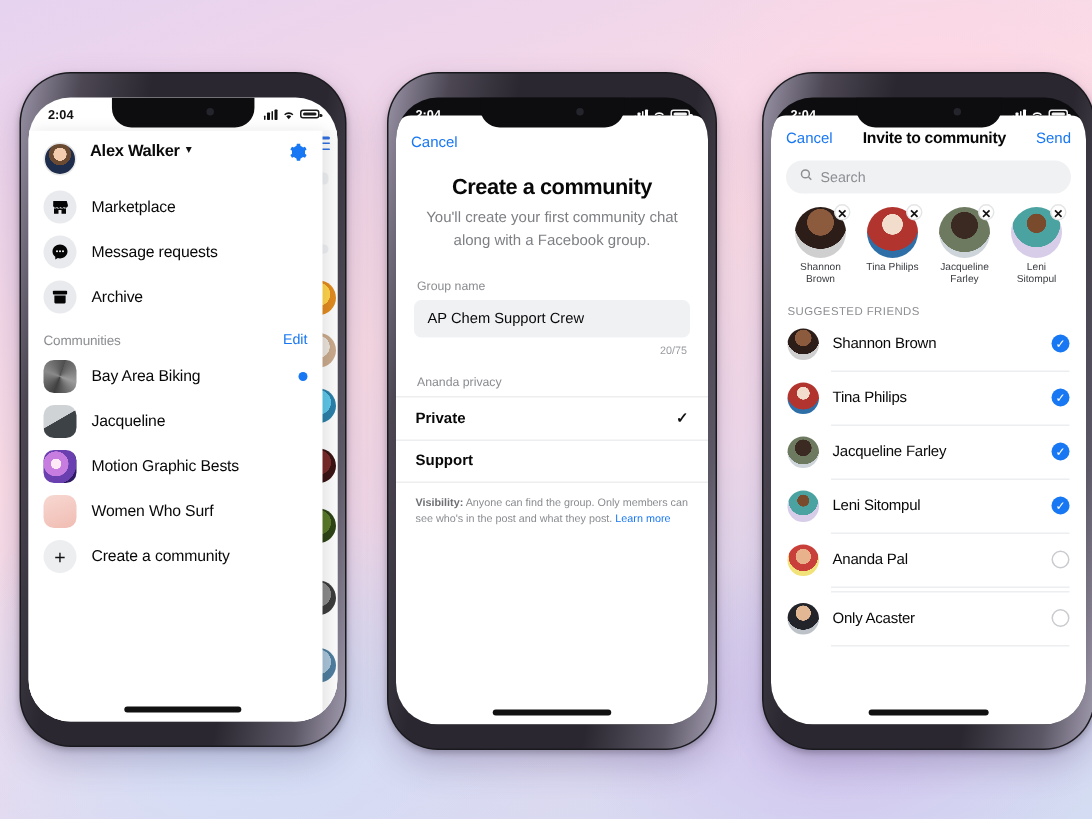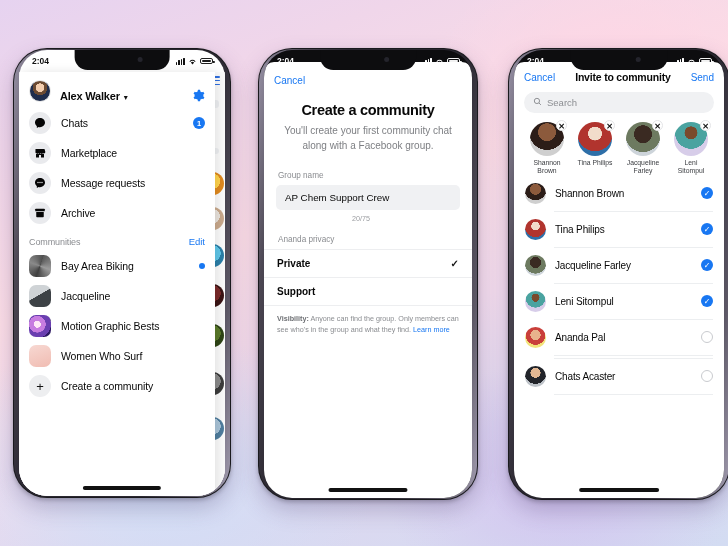--- a/index.html
+++ b/index.html
@@ -23,21 +23,21 @@
     position: absolute; left: 380px; top: 360px; width: 360px; height: 250px;
     background: radial-gradient(ellipse at center, rgba(207,186,238,0.7) 0%, rgba(207,186,238,0) 70%);
     pointer-events: none;
   }
 
   
   .phone {
     position: absolute;
     border-radius: 34px;
     background: #1a1a1e;
-    padding: 2px 6px;
+    padding: 17px 6px;
     box-shadow: 0 10px 22px rgba(80,60,110,0.28), 0 2px 4px rgba(0,0,0,0.25);
   }
   .phone::before { 
     content: ""; position: absolute; inset: 1px; border-radius: 33px;
     background: linear-gradient(100deg,#9a94a8 0%,#4c4753 14%,#2a2730 30%,#2a2730 70%,#5d5866 88%,#a49eb2 100%);
     z-index: 0;
   }
   .screen {
     position: relative; z-index: 2; width: 100%; height: 100%;
     background: #fff; border-radius: 28px; overflow: hidden;
@@ -84,21 +84,21 @@
   }
   .behind-hamb { position: absolute; right: 5px; top: 4px; width: 12px; }
   .behind-hamb i { display:block; height:1.6px; background:#2f6fe0; margin-bottom:2.2px; border-radius:1px;}
   .behind-ghost { position:absolute; right:6px; width:11px; height:8px; border-radius:3px; background:#eceef1;}
   .behind-av { position:absolute; right:1px; width:23px; height:23px; border-radius:50%; }
   .drawer {
     position: absolute; left: 0; top: 0; bottom: 0; width: 196px;
     background: #fff; box-shadow: 3px 0 10px rgba(0,0,0,.10);
     overflow: hidden;
   }
-  .d-profile { display:flex; align-items:flex-end; padding: 8px 10px 6px 10px; }
+  .d-profile { display:flex; align-items:flex-start; padding: 8px 10px 6px 10px; }
   .d-avatar {
     width: 22px; height: 22px; border-radius: 50%; flex: none;
     background: radial-gradient(circle at 50% 34%, #f3cdae 0 26%, #6b4a32 27% 44%, #1f2d4d 45% 100%);
     border: 1px solid #e7e7e7;
   }
   .d-name { font-size: 11px; font-weight: bold; color: #0a0a0a; margin-left: 9px; letter-spacing: -.2px; }
   .chev { margin-left: 4px; color:#111; font-size: 8px; }
   .gear-btn { margin-left: auto; color:#1877f2; display:flex; }
   .d-row {
     display:flex; align-items:center; height: 30px; padding: 0 10px; cursor: default;
@@ -130,21 +130,21 @@
   .sheet { position:absolute; left:0; right:0; top:12px; bottom:0; background:#fff; border-radius:10px 10px 0 0; }
   .p2-top { padding: 8px 10px 0 10px; }
   .link-blue { color:#1877f2; font-size:10px; }
   .p2-title { text-align:center; font-size:14.5px; font-weight:bold; color:#080808; margin-top:14px; letter-spacing:-.3px;}
   .p2-sub { text-align:center; font-size:10px; color:#7d7f83; line-height:1.45; margin:6px 16px 0 16px;}
   .f-label { font-size:8.2px; color:#8a8c90; margin: 18px 0 5px 14px; }
   .f-input {
     margin: 0 12px; background:#f0f1f3; border-radius:5px; padding: 7px 9px;
     font-size:9.8px; color:#080808;
   }
-  .f-count { text-align:center; font-size:7.2px; color:#9a9ca0; margin: 4px 14px 0 0; }
+  .f-count { text-align:right; font-size:7.2px; color:#9a9ca0; margin: 4px 14px 0 0; }
   .opt-row {
     display:flex; align-items:center; justify-content:space-between;
     padding: 8px 13px; font-size:10px; font-weight:bold; color:#080808;
     border-bottom: 1px solid #edeef0;
   }
   .opt-row.first { border-top: 1px solid #edeef0; }
   .opt-check { color:#111; font-size:10px; }
   .vis-note { font-size:7.2px; color:#8a8c90; line-height:1.5; margin: 8px 13px 0 13px; }
   .vis-note b { color:#6d6f73; }
   .cta-wrap { position:absolute; left:0; right:0; bottom:14px; padding: 0 12px; }
@@ -246,29 +246,20 @@
           <div class="d-avatar"></div>
           <span class="d-name">Alex Walker</span>
           <span class="chev">▾</span>
           <span class="gear-btn">
             <svg width="13" height="13" viewBox="0 0 24 24" fill="currentColor">
                 <path d="M12 8.5a3.5 3.5 0 1 0 0 7 3.5 3.5 0 0 0 0-7zm9 3.5c0-.6-.05-1.2-.14-1.76l2.06-1.6-2-3.46-2.43 1a8.9 8.9 0 0 0-3.05-1.77L14.9 1.5h-4l-.54 2.9a8.9 8.9 0 0 0-3.05 1.78l-2.43-1-2 3.46 2.06 1.6a9.3 9.3 0 0 0 0 3.52l-2.06 1.6 2 3.46 2.43-1a8.9 8.9 0 0 0 3.05 1.77l.54 2.91h4l.54-2.9a8.9 8.9 0 0 0 3.05-1.78l2.43 1 2-3.46-2.06-1.6c.09-.57.14-1.16.14-1.76z"></path>
               </svg>
           </span>
         </div>
 
-        <div class="d-row">
-          <span class="d-icon">
-            <svg width="12" height="12" viewBox="0 0 24 24" fill="currentColor">
-                <path d="M12 2C6.5 2 2 6.1 2 11.2c0 2.9 1.4 5.4 3.7 7.1V22l3.4-1.9c.9.2 1.9.4 2.9.4 5.5 0 10-4.1 10-9.3S17.5 2 12 2z"></path>
-              </svg>
-          </span>
-          <span class="d-label">Chats</span>
-          <span class="badge">1</span>
-        </div>
 
         <div class="d-row">
           <span class="d-icon">
             <svg width="12" height="12" viewBox="0 0 24 24" fill="currentColor">
                 <path d="M3 4h18l1.5 5.2a3 3 0 0 1-2.9 3.8c-.9 0-1.7-.4-2.3-1a3 3 0 0 1-4.6 0 3 3 0 0 1-4.6 0 3 3 0 0 1-2.3 1 3 3 0 0 1-2.9-3.8L3 4zm1 9.8V21h6v-5h4v5h6v-7.2a4.4 4.4 0 0 1-3.6-.6 4.4 4.4 0 0 1-4.6 0 4.4 4.4 0 0 1-4.6 0 4.4 4.4 0 0 1-3.2.6z"></path>
               </svg>
           </span>
           <span class="d-label">Marketplace</span>
         </div>
 
@@ -364,21 +355,21 @@
       <div class="f-label" style="margin-top:12px">Ananda privacy</div>
       <div class="opt-row first">
         <span>Private</span>
         <span class="opt-check">✓</span>
       </div>
       <div class="opt-row">
         <span>Support</span>
       </div>
 
       <div class="vis-note">
-        <b>Visibility:</b><span> Anyone can find the group. Only members can see who's in the group and what they find. </span><span class="link-blue" style="font-size:7.2px">Learn more</span>
+        <b>Visibility:</b><span> Anyone can find the group. Only members can see who's in the post and what they post. </span><span class="link-blue" style="font-size:7.2px">Learn more</span>
       </div>
 
     </div>
     <div class="homebar"></div>
   </div>
 </div>
 
 <div class="phone" id="phone-invite">
   <div class="screen" style="background:#0d0d0f">
     <div class="notch">
@@ -436,20 +427,21 @@
           <div class="x">✕</div>
           <div class="nm"><span>Jacqueline</span><br><span>Farley</span></div>
         </div>
         <div class="chip">
           <div class="av av-leni"></div>
           <div class="x">✕</div>
           <div class="nm"><span>Leni</span><br><span>Sitompul</span></div>
         </div>
       </div>
 
+      <div class="sug-head">SUGGESTED FRIENDS</div>
 
       <div class="sug-row">
         <span class="av av-shannon"></span>
         <span class="nm">Shannon Brown</span>
         <span class="sel-on">✓</span>
       </div>
       <div class="divline"></div>
       <div class="sug-row">
         <span class="av av-tina"></span>
         <span class="nm">Tina Philips</span>
@@ -470,20 +462,20 @@
       <div class="divline"></div>
       <div class="sug-row">
         <span class="av av-ananda"></span>
         <span class="nm">Ananda Pal</span>
         <span class="sel-off"></span>
       </div>
       <div class="divline"></div>
       <div class="divline"></div>
       <div class="sug-row">
         <span class="av av-james"></span>
-        <span class="nm">Chats Acaster</span>
+        <span class="nm">Only Acaster</span>
         <span class="sel-off"></span>
       </div>
       <div class="divline"></div>
     </div>
     <div class="homebar"></div>
   </div>
 </div>
 
 </body></html>

